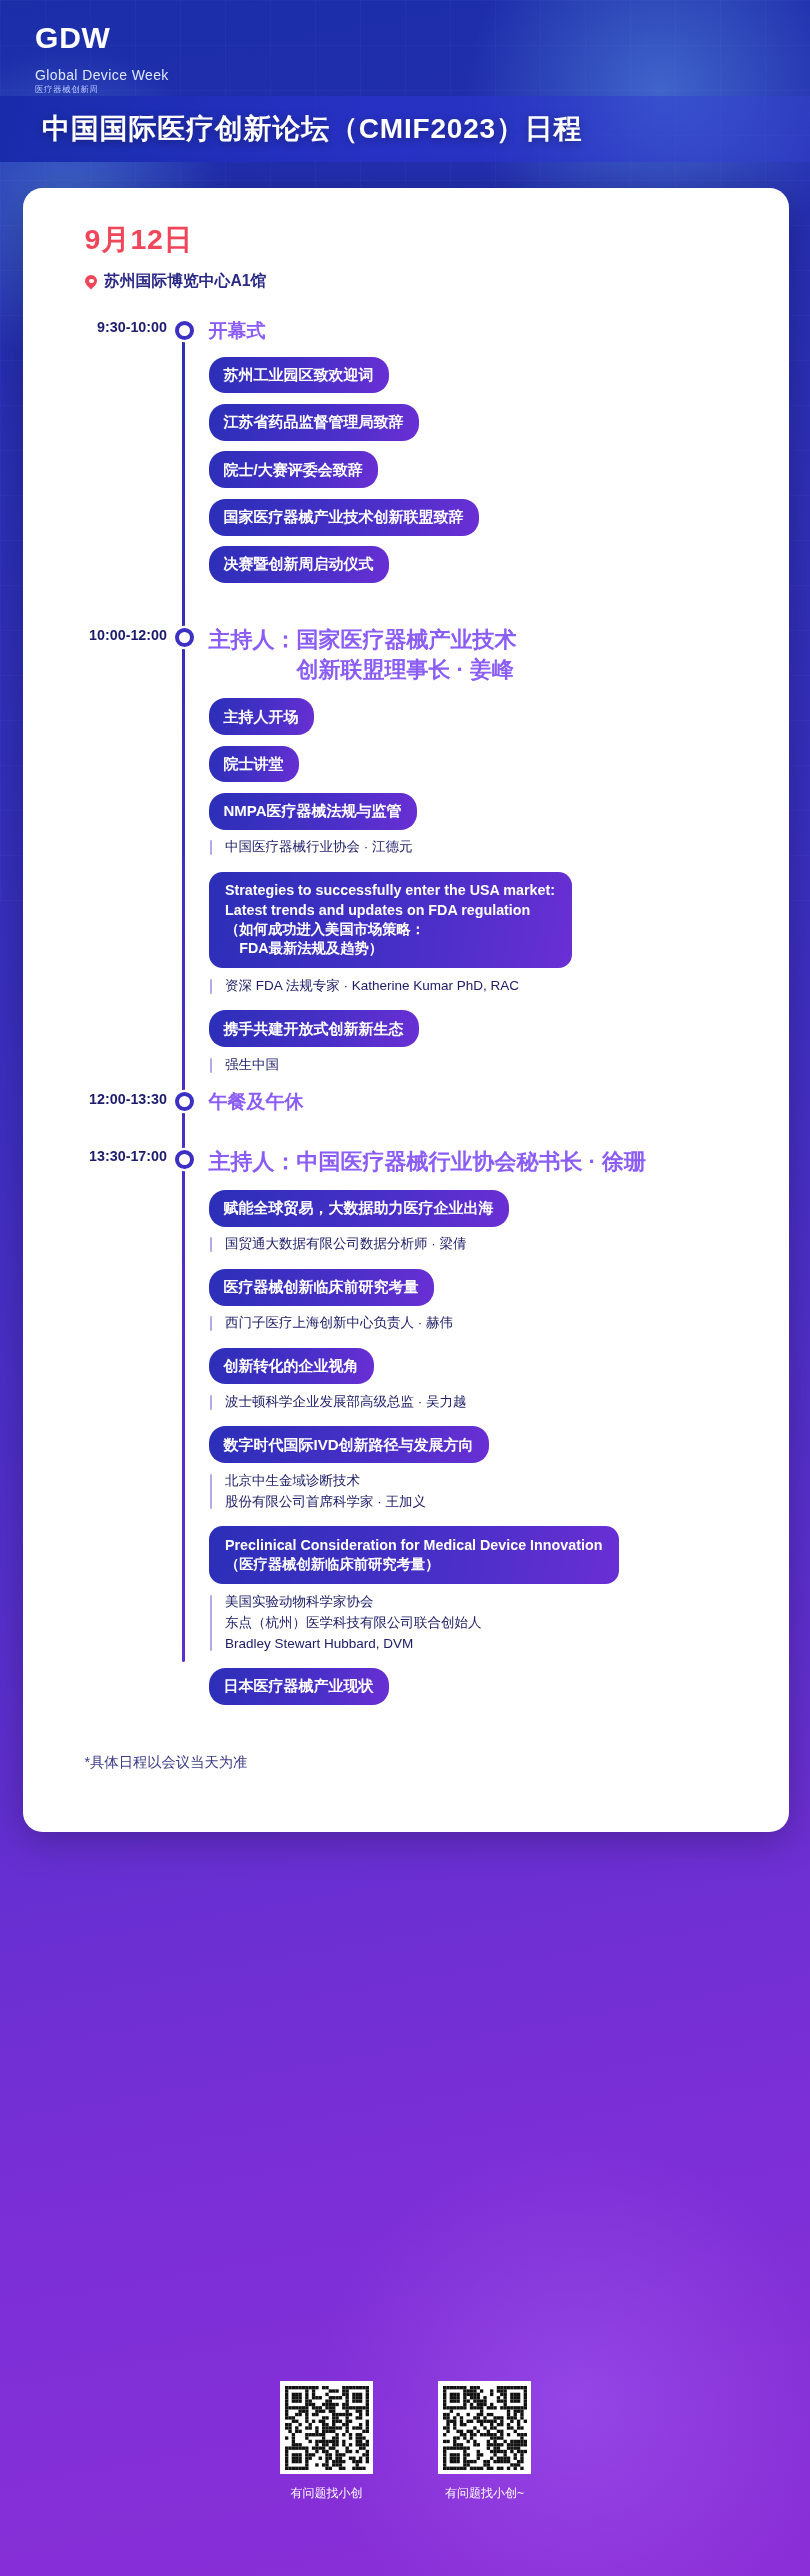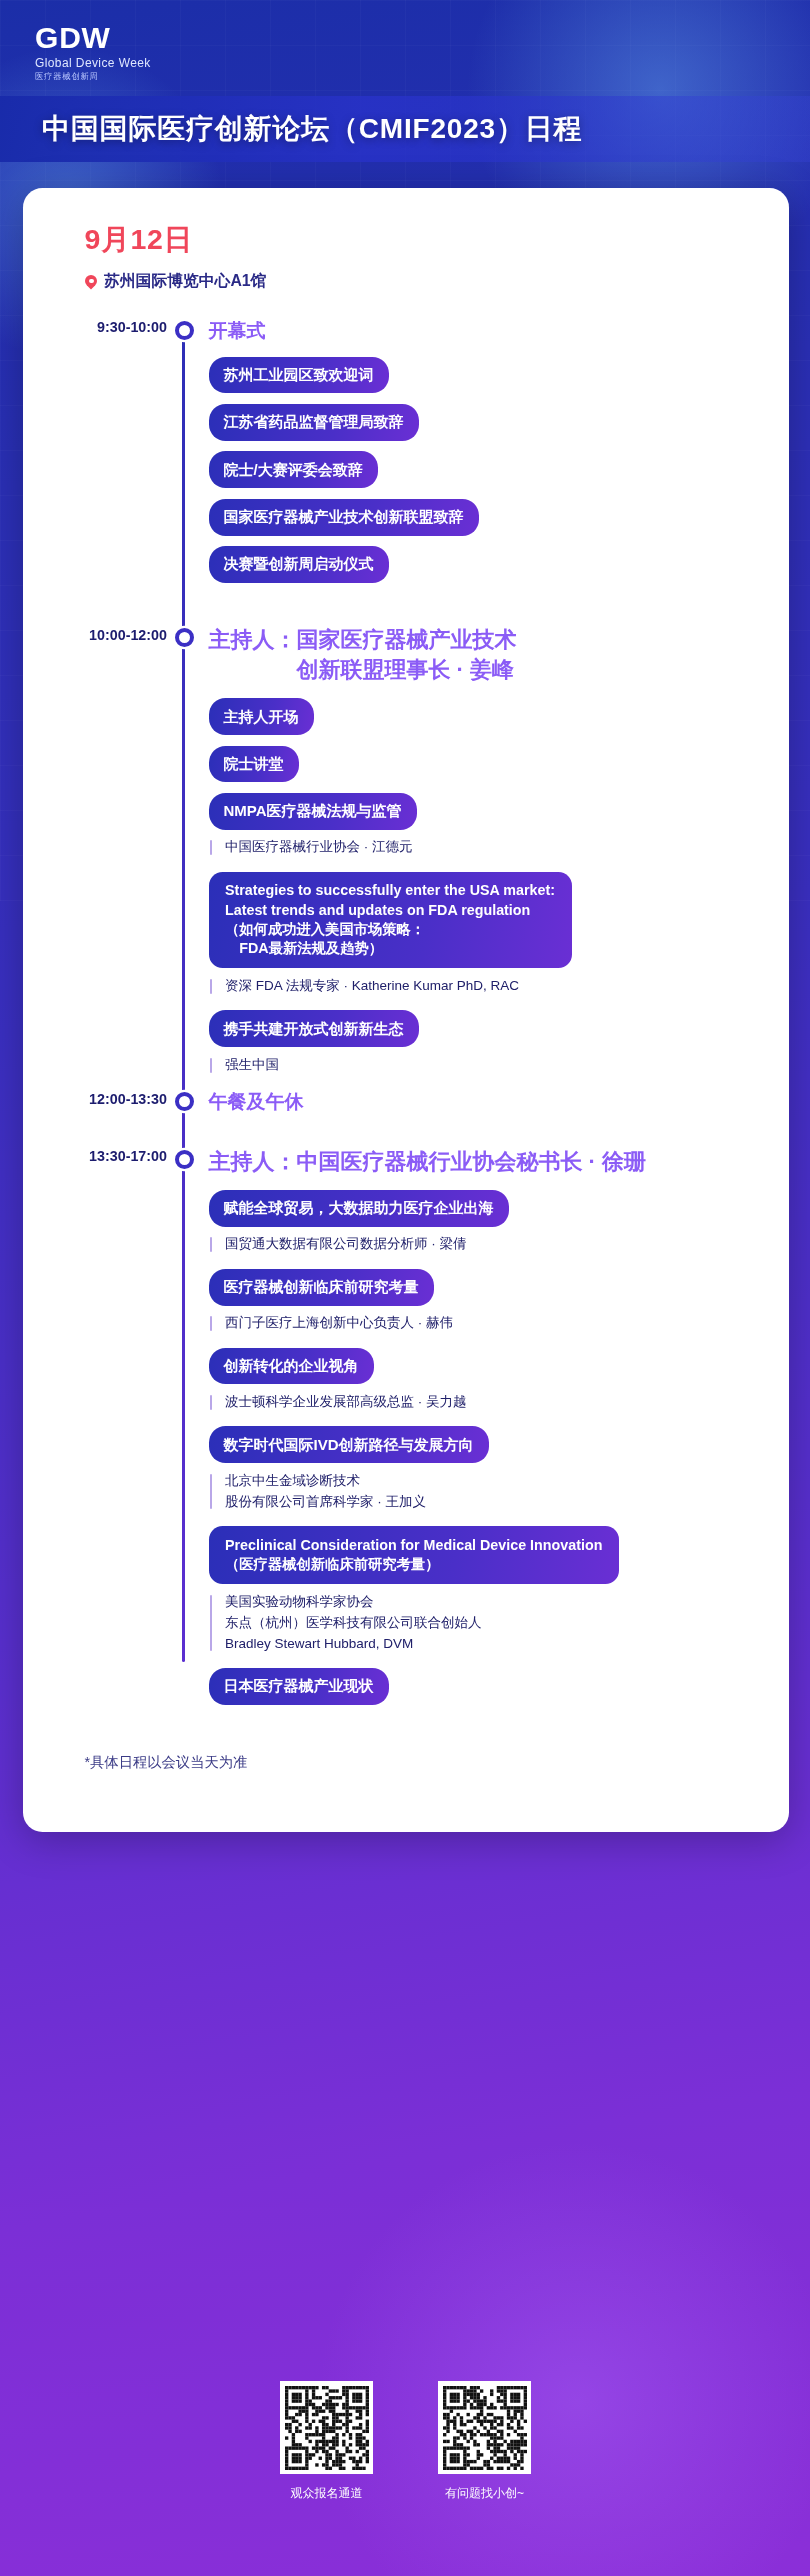--- a/index.html
+++ b/index.html
@@ -32,21 +32,21 @@
   }
 
   
   .logo-block {
     position: absolute; left: 35px; top: 22.5px; color: #fff;
   }
   .logo-mark {
     font-size: 30px; font-weight: bold; letter-spacing: 0.8px; line-height: 1;
     color: #ffffff;
   }
-  .logo-en { font-size: 12px; letter-spacing: 0.4px; margin-top: 3px; color: #dfe7ff; }
+  .logo-en { font-size: 14px; letter-spacing: 0.4px; margin-top: 14px; color: #dfe7ff; }
   .logo-cn { font-size: 8.3px; letter-spacing: 0.8px; margin-top: 1.5px; color: #b9c6ff; }
 
   
   .title-banner {
     position: absolute; left: 0; top: 96px; width: 100%; height: 66px;
     background: linear-gradient(90deg, rgba(24,42,170,.95) 0%, rgba(40,50,200,.85) 45%, rgba(60,70,230,.25) 100%);
     display: flex; align-items: center;
   }
   .title-banner .t {
     color: #ffffff; font-size: 28px; font-weight: bold; letter-spacing: 0.8px;
@@ -566,21 +566,21 @@
           <rect x="26.88" y="107.52" width="4.48" height="4.48" fill="#111"></rect>
           <rect x="53.76" y="107.52" width="4.48" height="4.48" fill="#111"></rect>
           <rect x="58.24" y="107.52" width="4.48" height="4.48" fill="#111"></rect>
           <rect x="71.68" y="107.52" width="4.48" height="4.48" fill="#111"></rect>
           <rect x="76.16" y="107.52" width="4.48" height="4.48" fill="#111"></rect>
           <rect x="89.60" y="107.52" width="4.48" height="4.48" fill="#111"></rect>
           <rect x="94.08" y="107.52" width="4.48" height="4.48" fill="#111"></rect>
           <rect x="98.56" y="107.52" width="4.48" height="4.48" fill="#111"></rect>
           <rect x="103.04" y="107.52" width="4.48" height="4.48" fill="#111"></rect>
         </svg></div>
-      <div class="qr-caption">观众报名通道</div>
+      <div class="qr-caption">有问题找小创</div>
     </div>
     <div class="qr-col">
       <div class="qr"><svg class="qr-inner" viewBox="0 0 112 112" xmlns="http://www.w3.org/2000/svg">
           <rect x="0.00" y="0.00" width="4.48" height="4.48" fill="#111"></rect>
           <rect x="4.48" y="0.00" width="4.48" height="4.48" fill="#111"></rect>
           <rect x="8.96" y="0.00" width="4.48" height="4.48" fill="#111"></rect>
           <rect x="13.44" y="0.00" width="4.48" height="4.48" fill="#111"></rect>
           <rect x="17.92" y="0.00" width="4.48" height="4.48" fill="#111"></rect>
           <rect x="22.40" y="0.00" width="4.48" height="4.48" fill="#111"></rect>
           <rect x="26.88" y="0.00" width="4.48" height="4.48" fill="#111"></rect>

